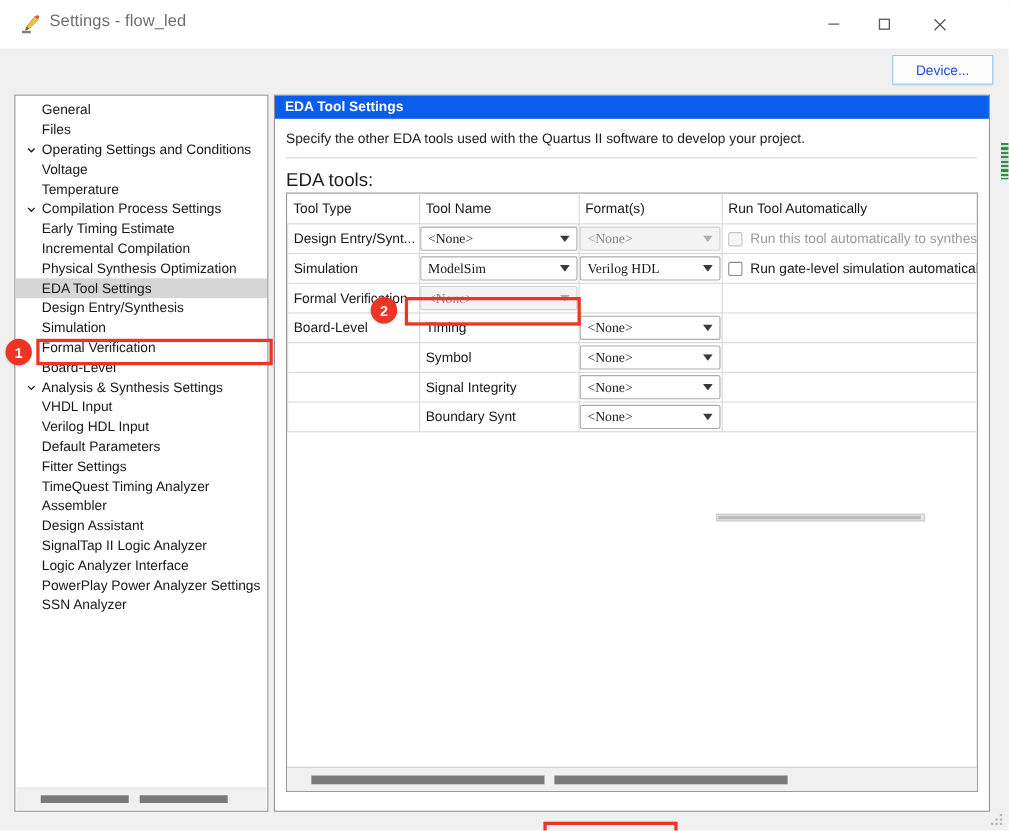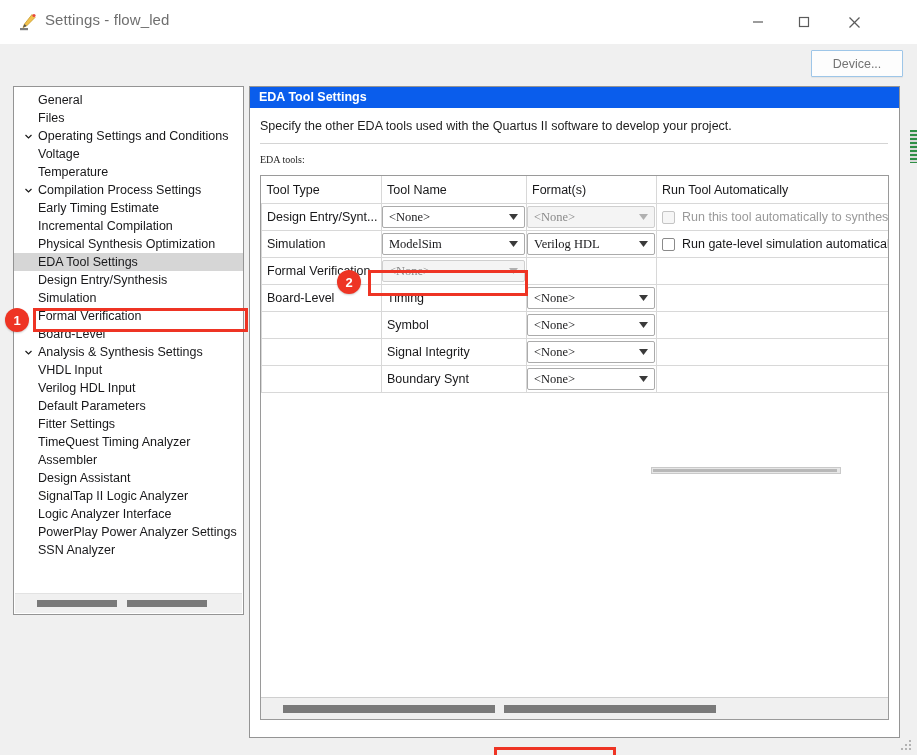--- a/index.html
+++ b/index.html
@@ -78,33 +78,33 @@
 
   .device-btn {
     position: absolute;
     right: 14px; top: 6px;
     width: 90px;
     height: 25px;
     background: #fdfdfd;
     border: 1px solid #9ec6e8;
     border-radius: 1px;
     font-size: 12.5px;
-    color: #737373;
+    color: #1d4ed8;
     display: flex;
     align-items: center;
     justify-content: center;
     box-shadow: 0 1px 1px rgba(0,0,0,0.05);
   }
 
   
   .tree-panel {
     position: absolute;
     left: 13px; top: 42px;
     width: 231px;
-    height: 529px;
+    height: 652px;
     background: #ffffff;
     border: 1px solid #949494;
     box-sizing: border-box;
     overflow: hidden;
   }
   .tree-list {
     position: absolute;
     left: 0; top: 4px;
     right: 0;
     bottom: 22px;
@@ -189,23 +189,22 @@
   .panel-rule {
     position: absolute;
     left: 10px; top: 56px;
     width: 628px;
     height: 1px;
     background: #d4d4d4;
   }
   .eda-tools-label {
     position: absolute;
     left: 10px; top: 67px;
-    font-size: 10px;
+    font-size: 17px;
     color: #1d1d1d;
-    font-family: Liberation Serif, serif;
   }
 
   
   .table-wrap {
     position: absolute;
     left: 10px; top: 88px;
     width: 629px;
     height: 545px;
     border: 1px solid #9a9a9a;
     box-sizing: border-box;

